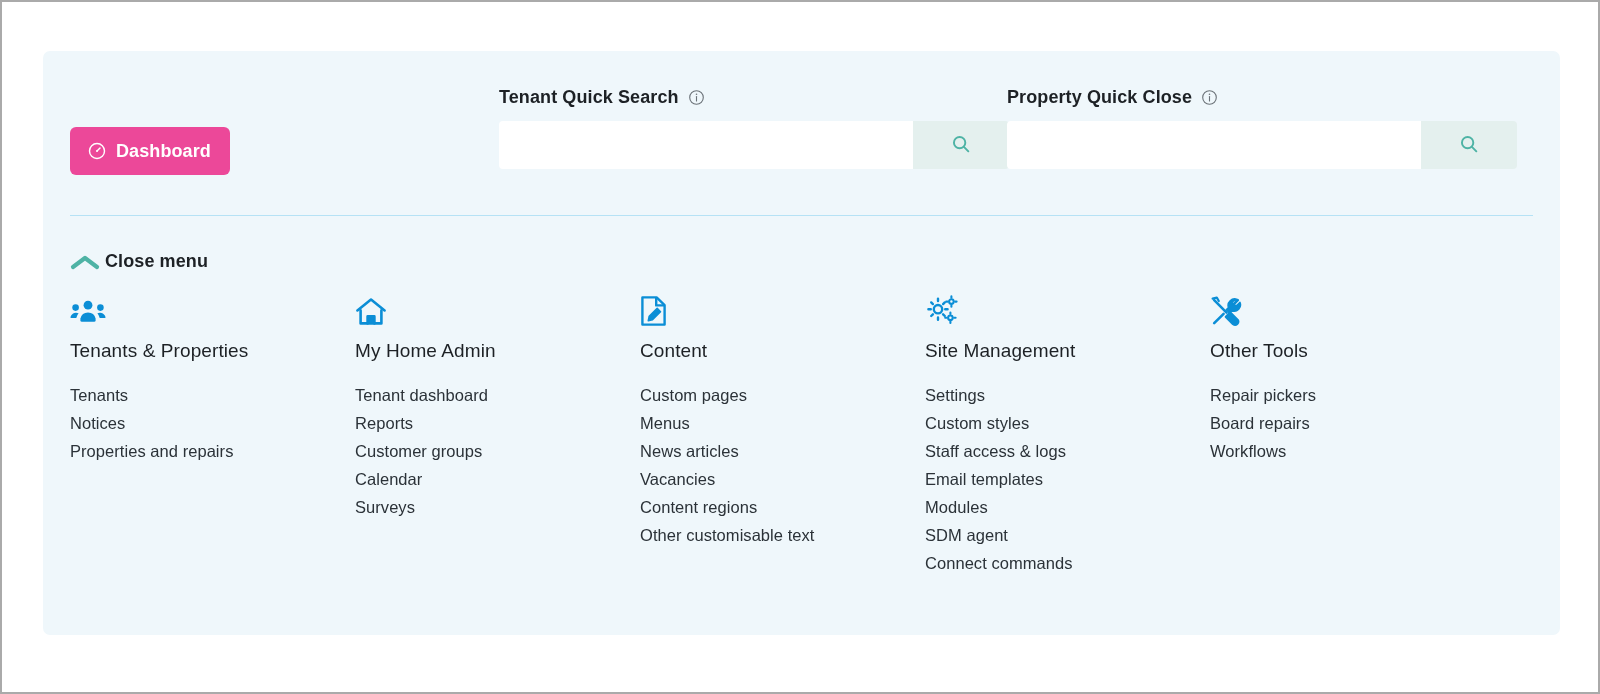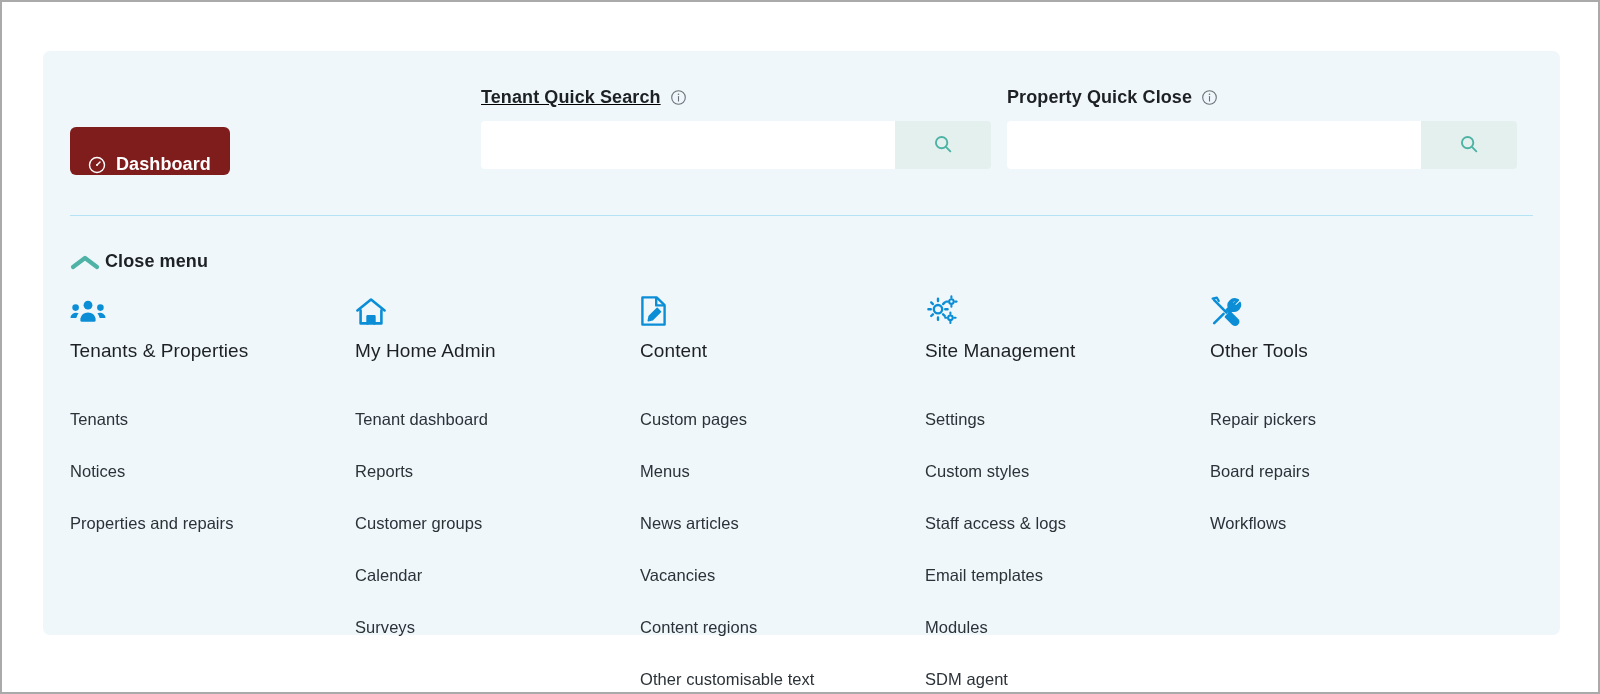--- a/index.html
+++ b/index.html
@@ -29,37 +29,37 @@
     position: absolute;
     left: 0; top: 0;
     width: 100%;
     height: 160px;
   }
   .dashboard-btn {
     position: absolute;
     left: 27px; top: 76px;
     height: 48px;
     display: flex;
-    align-items: flex-end;
+    align-items: center;
     gap: 9px;
     padding: 0 19px 0 17px;
-    background: #7f1d1d;
+    background: #ec4899;
     border: none;
     border-radius: 6px;
     color: #ffffff;
     font-family: "Liberation Sans", sans-serif;
     font-size: 18px;
     font-weight: bold;
     letter-spacing: .1px;
     cursor: pointer;
   }
   .dashboard-btn .gauge-icon { display: flex; align-items: center; }
 
   .search-block { position: absolute; top: 36px; }
-  .search-block.tenant   { left: 438px; width: 510px; text-decoration: underline; }
+  .search-block.tenant   { left: 456px; width: 510px; }
   .search-block.property { left: 964px; width: 510px; }
 
   .search-label {
     display: flex;
     align-items: center;
     gap: 9px;
     font-size: 18px;
     font-weight: bold;
     color: #1d2125;
     letter-spacing: .1px;
@@ -146,21 +146,20 @@
     margin: 0 0 19px 0;
   }
   .col-links { display: flex; flex-direction: column; }
   .col-links a {
     font-size: 16.5px;
     color: #2b3238;
     text-decoration: none;
     line-height: 28px;
     letter-spacing: .05px;
     white-space: nowrap;
-    margin-top: 24px;
   }
 </style>
 </head>
 <body>
 
 <div id="page">
   <div id="mega-panel">
 
     <div class="top-row">
 

